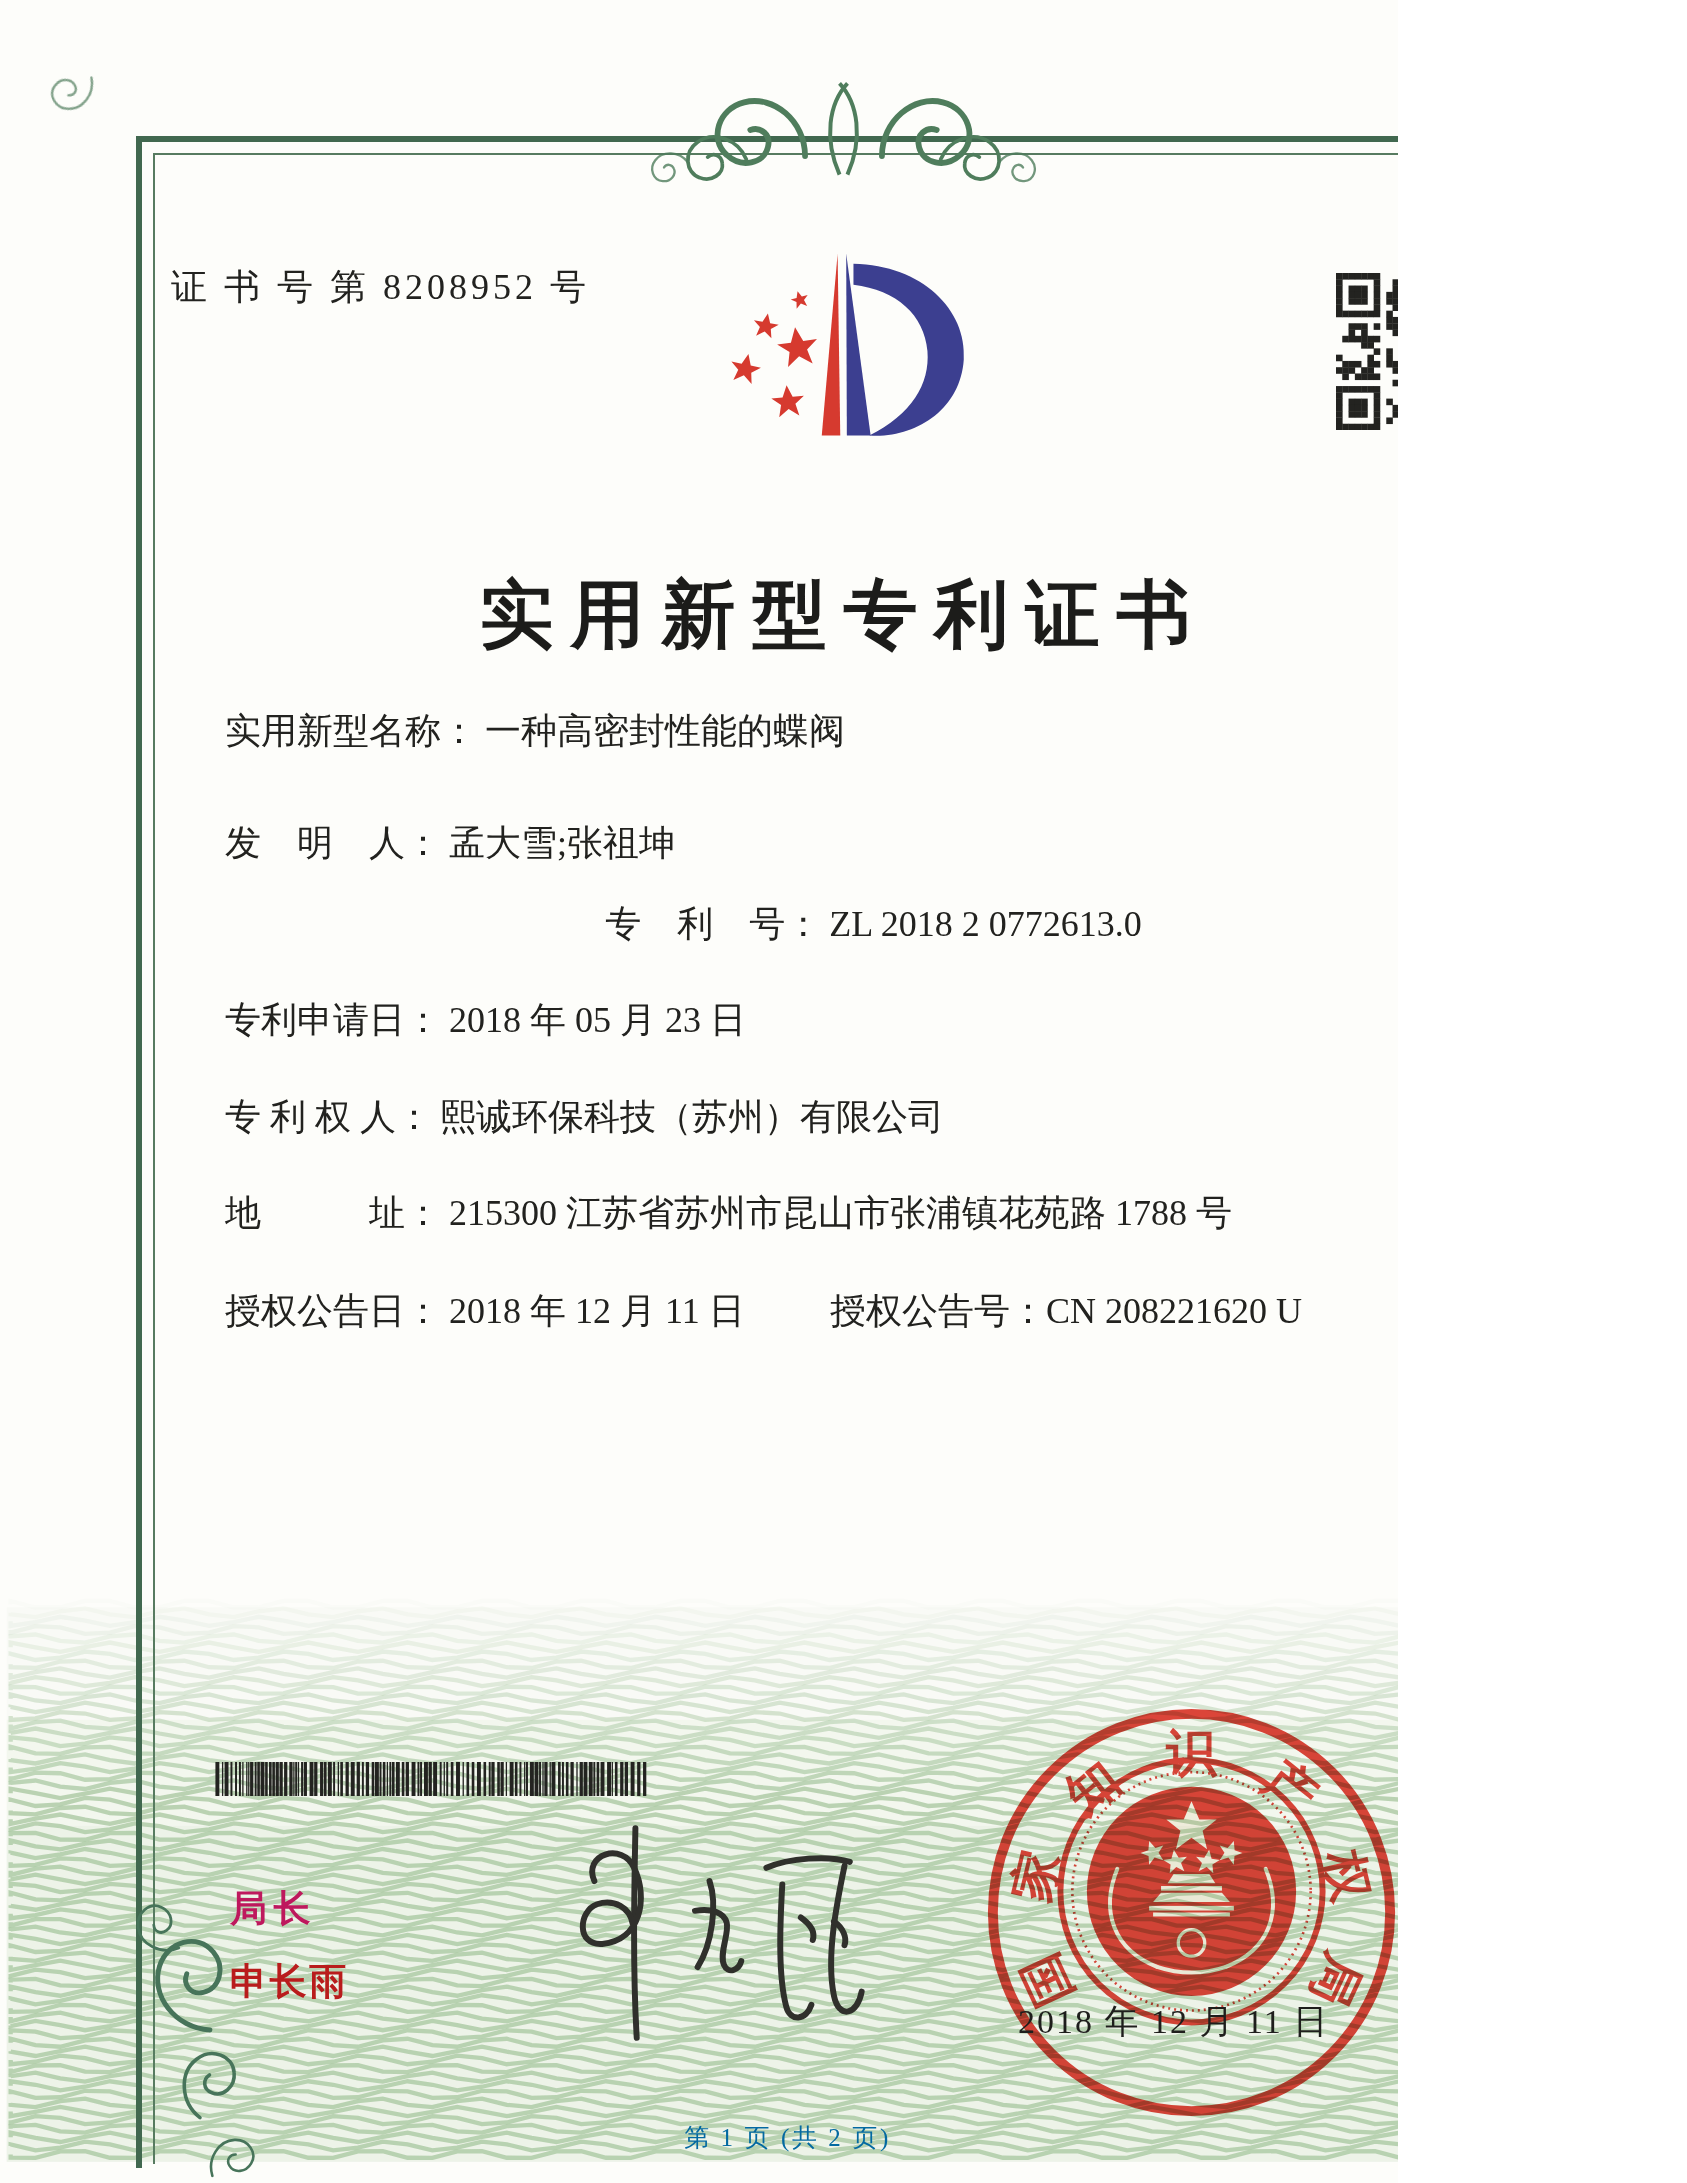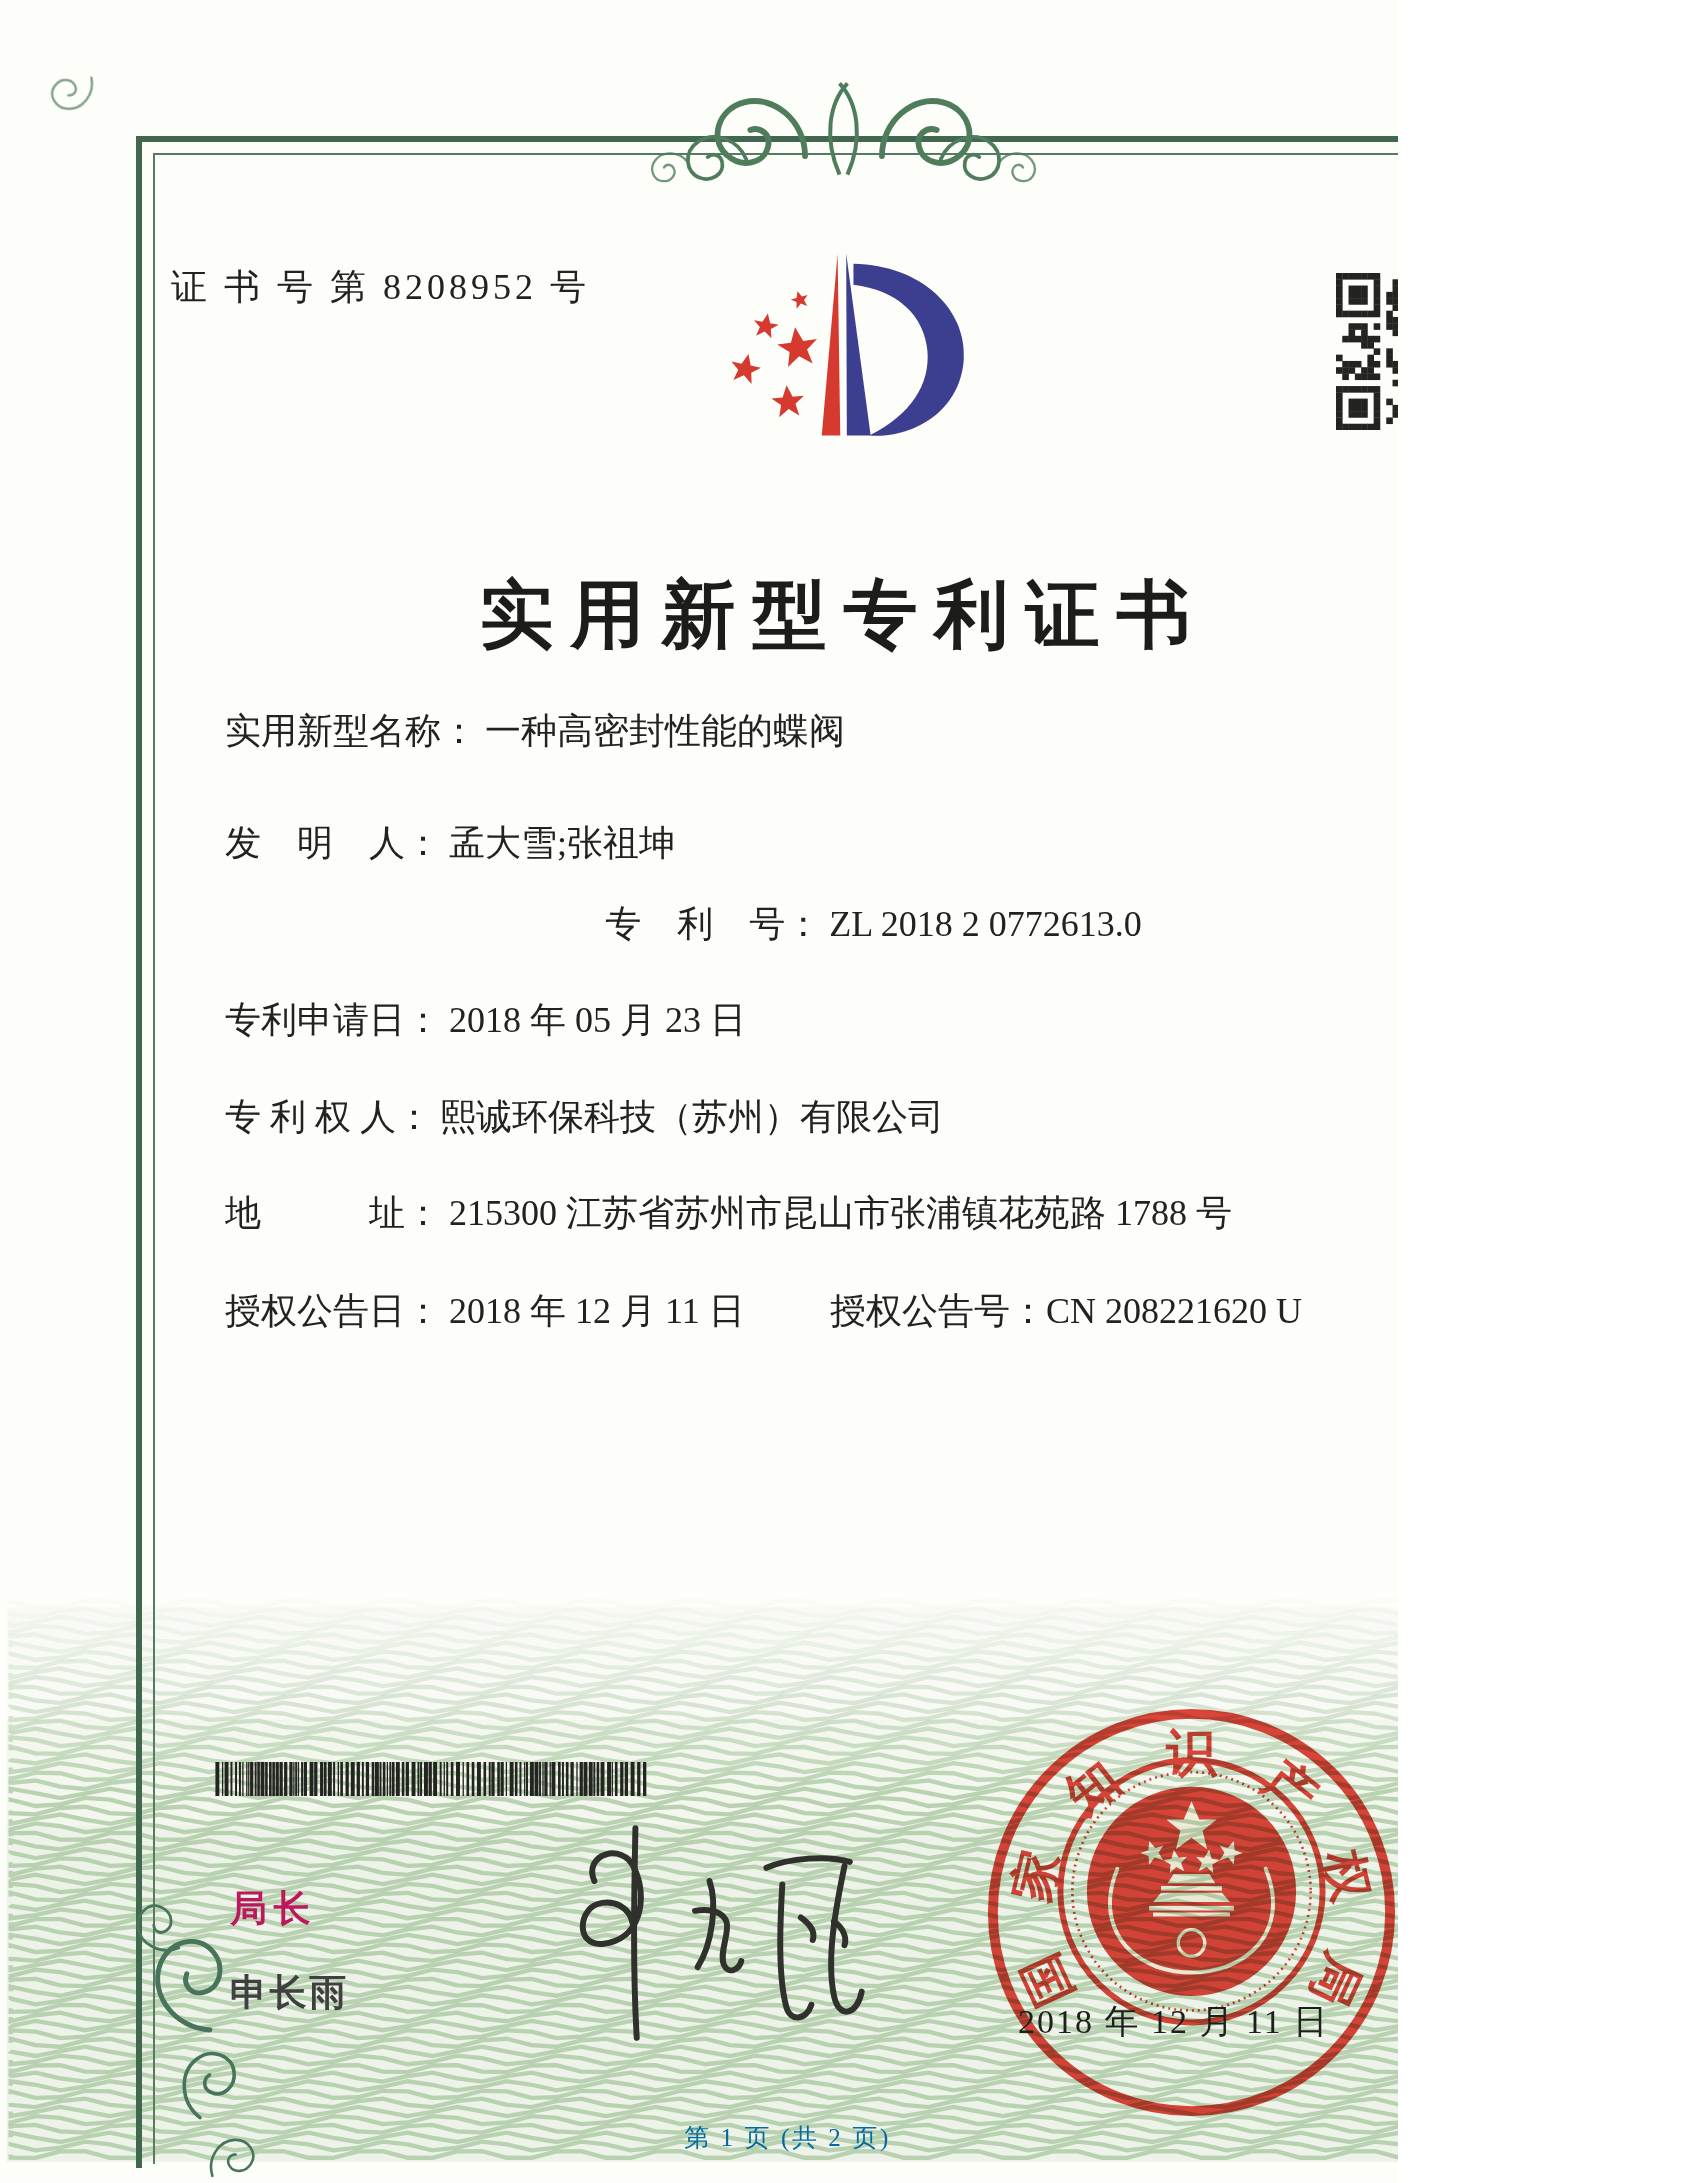--- a/index.html
+++ b/index.html
@@ -25,21 +25,21 @@
   #row-name{top:707px;} #row-inventor{top:803px;margin-top:16px;} #row-patno{top:900px;text-align:center;}
   #row-filing{top:996px;} #row-patentee{top:1093px;} #row-address{top:1189px;}
   #row-grant{top:1287px;}
   .col2{position:absolute;left:605px;top:0;}
   .body-text{position:absolute;left:220px;top:1351px;width:1272px;z-index:4;}
   .body-text p{margin:0;font-size:30px;line-height:51px;text-align:justify;text-indent:61px;color:#26261f;}
   #barcode{position:absolute;left:213px;top:1762px;z-index:4;}
   .director-label{position:absolute;left:230px;top:1884px;font-size:37px;letter-spacing:6.6px;
     font-family:Liberation Mono, monospace;font-weight:600;color:#be185d;z-index:4;}
   .director-name{position:absolute;left:230px;top:1957px;font-size:37px;letter-spacing:2.6px;
-    font-family:"Liberation Sans","DejaVu Sans",sans-serif;font-weight:600;color:#404040;z-index:4;margin-top:11px;}
+    font-family:"Liberation Sans","DejaVu Sans",sans-serif;font-weight:600;color:#b91c1c;z-index:4;}
   #signature{position:absolute;left:556px;top:1818px;z-index:5;}
   #seal{position:absolute;left:973px;top:1694px;z-index:5;mix-blend-mode:multiply;opacity:.93;}
   .seal-date{position:absolute;left:1018px;top:1999px;font-size:34px;letter-spacing:2px;color:#1e1e1c;z-index:6;}
   .footer{position:absolute;left:0;top:2121px;width:1575px;text-align:center;font-size:25px;
           letter-spacing:2.6px;color:#0369a1;z-index:6;}
 </style>
 </head>
 <body>
 
 <div class="page">

